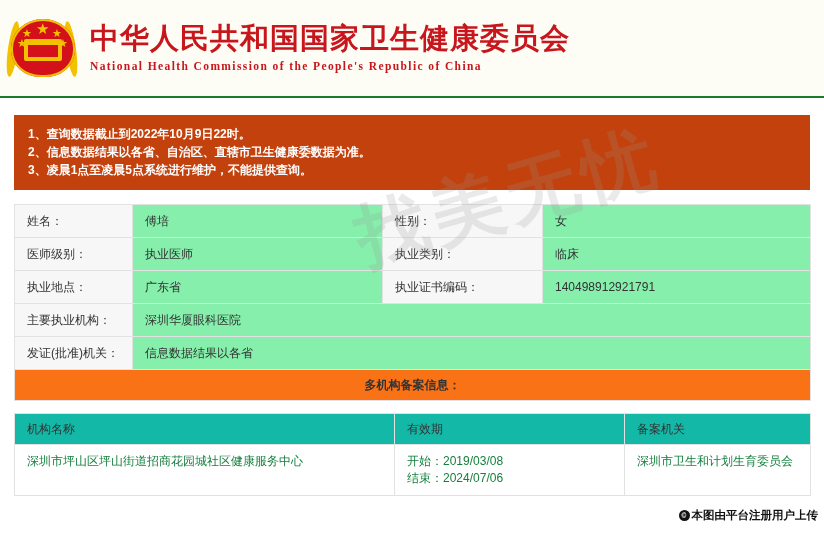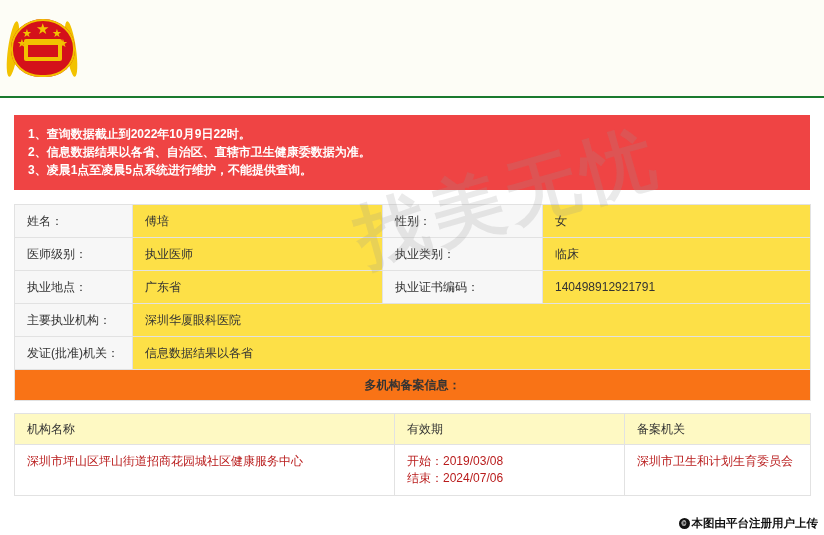--- a/index.html
+++ b/index.html
@@ -102,21 +102,21 @@
     font-size: 11.5px;
     font-weight: bold;
     letter-spacing: 1.4px;
     line-height: 20px;
     font-family: "Liberation Serif", serif;
   }
 
   
   .notice {
     margin: 17px 14px 0 14px;
-    background: #ef4444;
+    background: #c2410c;
     color: #ffffff;
     padding: 10px 14px 11px 14px;
     box-sizing: border-box;
     font-size: 12px;
     line-height: 18px;
     font-weight: bold;
   }
   .notice div { white-space: nowrap; }
 
   
@@ -126,21 +126,21 @@
     border-collapse: collapse;
     table-layout: fixed;
   }
   .info-table td {
     border: 1px solid #e2e2e2;
     height: 32px;
     padding: 0 12px;
     font-size: 12px;
     color: #333;
     vertical-align: middle;
-    background: #fde047;
+    background: #86efac;
     overflow: hidden;
     white-space: nowrap;
   }
   .info-table td.label {
     background: #f7f7f7;
     color: #333;
     width: 110px;
   }
   .info-table td.value {
     color: #333;
@@ -158,34 +158,34 @@
   }
 
   
   .rec-table {
     margin: 12px 14px 0 14px;
     width: 796px;
     border-collapse: collapse;
     table-layout: fixed;
   }
   .rec-table th {
-    background: #fef9c3;
+    background: #14b8a6;
     border: 1px solid #e2e2e2;
     font-weight: normal;
     text-align: left;
     padding: 0 12px;
     height: 30px;
     font-size: 12px;
     color: #333;
   }
   .rec-table td {
     border: 1px solid #e2e2e2;
     padding: 8px 12px;
     font-size: 12px;
-    color: #b91c1c;
+    color: #15803d;
     vertical-align: top;
     line-height: 17px;
   }
   .rc1 { width: 380px; }
   .rc2 { width: 230px; }
   .rc3 { width: 186px; }
 
   
   .wm {
     position: absolute;
@@ -196,21 +196,21 @@
     color: rgba(150,150,150,0.20);
     transform: rotate(-16deg);
     letter-spacing: 6px;
     pointer-events: none;
     white-space: nowrap;
     font-family: "Liberation Serif", serif;
   }
   .wm-note {
     position: absolute;
     right: 6px;
-    bottom: 4px;
+    bottom: 12px;
     font-size: 11.5px;
     color: #111;
     font-weight: bold;
     white-space: nowrap;
     font-family: Liberation Mono, monospace;
   }
   .wm-note .dot {
     display: inline-block;
     width: 11px; height: 11px;
     border-radius: 50%;
@@ -233,20 +233,24 @@
       <div class="wheat-l"></div>
       <div class="wheat-r"></div>
       <div class="circle"></div>
       <div class="gate"></div>
       <div class="star s1">★</div>
       <div class="star s2">★</div>
       <div class="star s3">★</div>
       <div class="star s4">★</div>
       <div class="star s5">★</div>
     </div>
+    <div class="title-block">
+      <div class="title-cn">中华人民共和国国家卫生健康委员会</div>
+      <div class="title-en">National Health Commission of the People's Republic of China</div>
+    </div>
   </div>
 
   <div class="notice">
     <div>1、查询数据截止到2022年10月9日22时。</div>
     <div>2、信息数据结果以各省、自治区、直辖市卫生健康委数据为准。</div>
     <div>3、凌晨1点至凌晨5点系统进行维护，不能提供查询。</div>
   </div>
 
   <table class="info-table">
     <colgroup>

